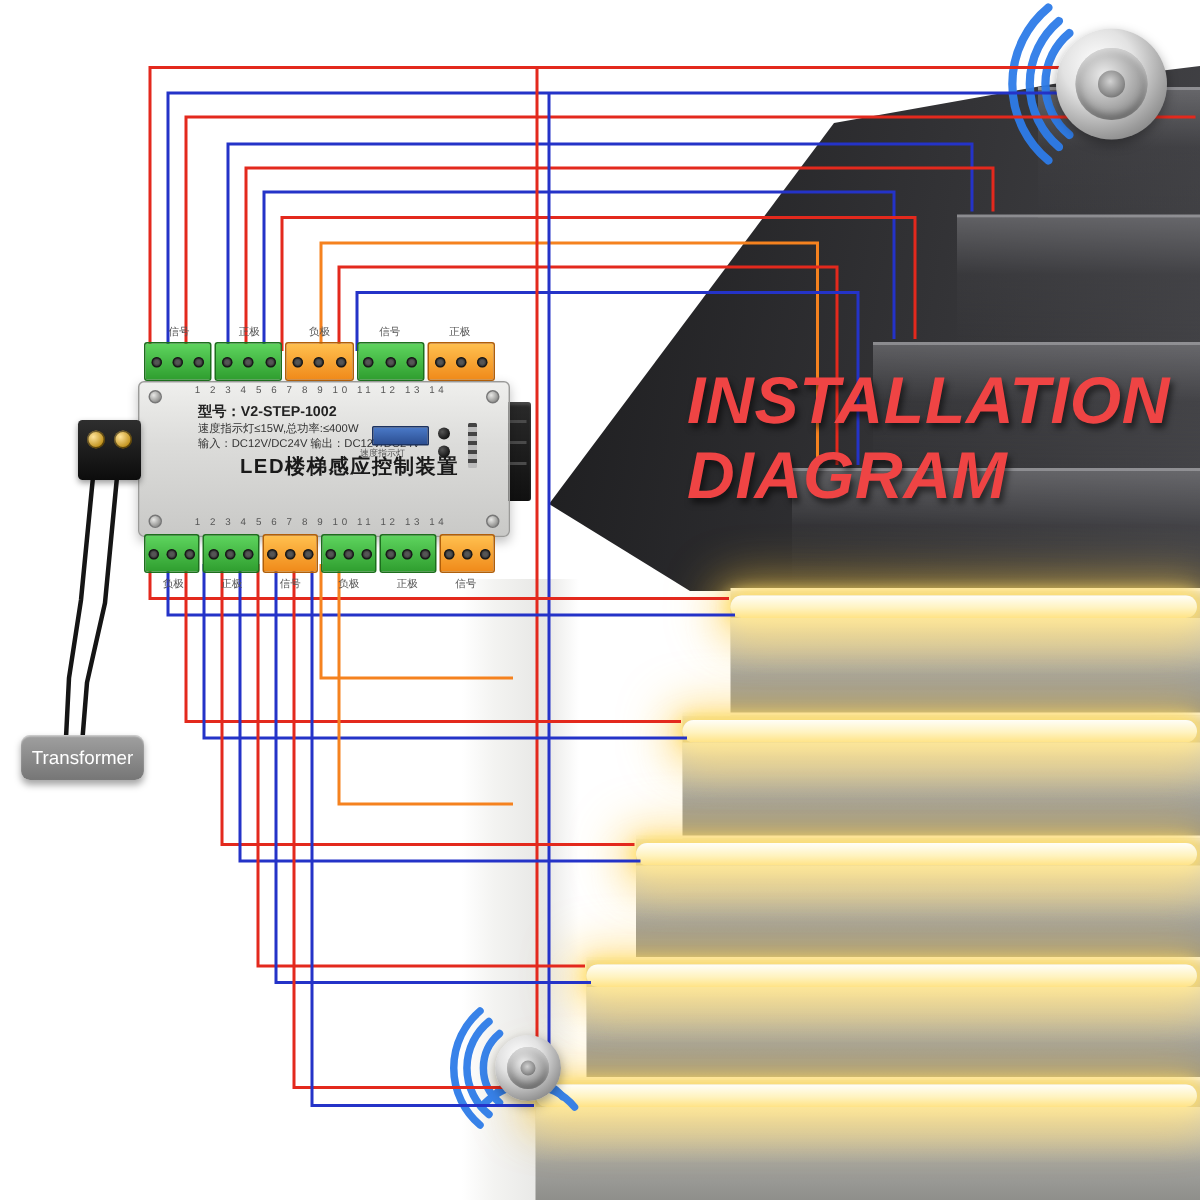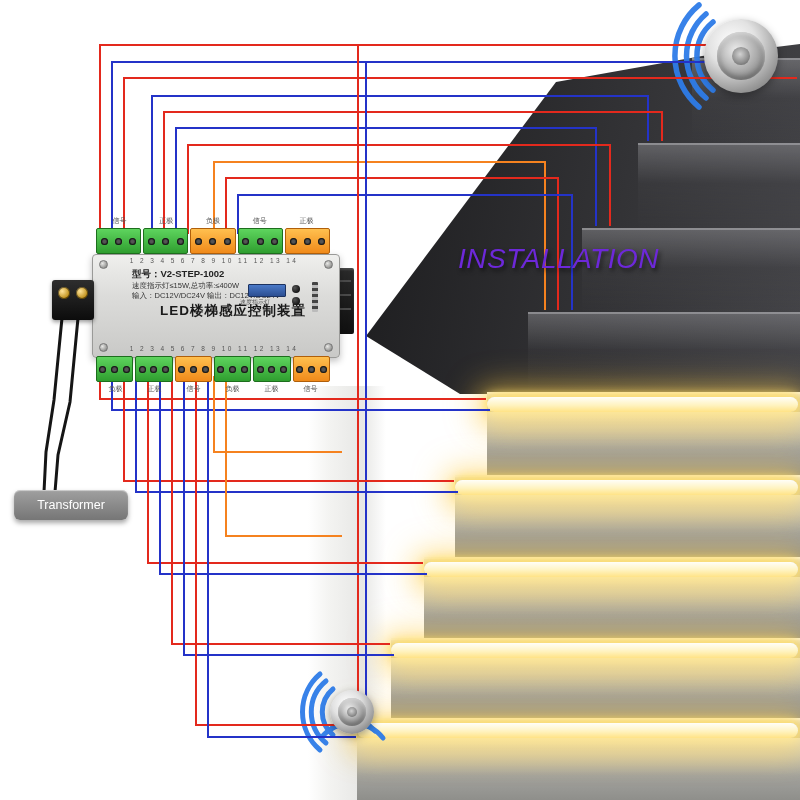--- a/index.html
+++ b/index.html
@@ -18,22 +18,22 @@
     border-top:2px solid rgba(170,170,174,.75);}
   .step.lit{background:linear-gradient(180deg,#f0f0ee 0%,#d2d2ce 6%,#b5b5b1 34%,#a2a29e 68%,#8d8d89 100%);
     border-top:2px solid #fafaf8;}
   .glow{position:absolute;top:3px;left:0;right:2px;height:15px;border-radius:8px;
     background:linear-gradient(180deg,#fffef8 0%,#fff3c0 55%,#ffe386 100%);
     box-shadow:0 0 10px 3px rgba(255,224,110,.95),0 0 30px 12px rgba(255,205,70,.5),0 12px 28px 6px rgba(255,215,95,.45);}
   .wash{position:absolute;top:18px;left:0;right:0;height:38px;
     background:linear-gradient(180deg,rgba(255,238,180,.6),rgba(255,238,180,0));}
 
   
-  .title{position:absolute;left:458px;top:243px;z-index:45;color:#6d28d9;font-weight:normal;font-style:italic;
-    font-size:28px;line-height:1.13;letter-spacing:.5px;text-shadow:2px 3px 4px rgba(0,0,0,.55);}
+  .title{position:absolute;left:458px;top:243px;z-index:45;color:#ef4444;font-weight:bold;font-style:italic;
+    font-size:44px;line-height:1.13;letter-spacing:.5px;text-shadow:2px 3px 4px rgba(0,0,0,.55);}
 
   
   #wiring{position:absolute;inset:0;z-index:40;pointer-events:none;}
 
   
   .controller{position:absolute;left:92px;top:254px;width:246px;height:102px;z-index:60;
     background:linear-gradient(180deg,#efefed 0%,#dcdcda 40%,#c9c9c7 100%);
     border:1px solid #9a9a98;border-radius:4px;box-shadow:0 3px 7px rgba(0,0,0,.25);}
   .trow{position:absolute;left:96px;width:234px;height:26px;display:flex;gap:2px;z-index:61;}
   #top-trow{top:228px;} #bot-trow{top:356px;}
@@ -67,21 +67,21 @@
     background:linear-gradient(180deg,#2a2a2a,#101010);border-radius:2px;
     box-shadow:inset 0 2px 2px rgba(255,255,255,.15);}
   .right-connector i{display:block;height:2px;background:#4a4a4a;margin:12px 3px 0 3px;}
 
   
   .power-terminal{position:absolute;left:52px;top:280px;width:42px;height:40px;z-index:61;
     background:linear-gradient(180deg,#2e2e2e,#0c0c0c);border-radius:3px;box-shadow:0 2px 4px rgba(0,0,0,.4);}
   .pscrew{position:absolute;top:7px;width:12px;height:12px;border-radius:50%;
     background:radial-gradient(circle at 35% 35%,#ffe49a,#b8860b 75%);box-shadow:inset 0 0 0 1px rgba(0,0,0,.5);}
   #pscrew1{left:6px;} #pscrew2{left:24px;}
-  .transformer{position:absolute;left:14px;top:490px;width:114px;height:30px;z-index:60;
+  .transformer{position:absolute;left:14px;top:490px;width:82px;height:30px;z-index:60;
     display:flex;align-items:center;justify-content:center;border-radius:6px;color:#fff;font-size:12.5px;
     background:linear-gradient(180deg,#a0a0a0,#767676);box-shadow:0 3px 5px rgba(0,0,0,.35),inset 0 1px 1px rgba(255,255,255,.5);}
 
   
   .sensor{position:absolute;border-radius:50%;z-index:60;
     background:radial-gradient(circle at 38% 32%,#ffffff,#e2e2e2 35%,#9c9c9c 70%,#646464 100%);
     box-shadow:0 3px 8px rgba(0,0,0,.35);}
   .sensor .inner{position:absolute;inset:18%;border-radius:50%;
     background:radial-gradient(circle at 40% 38%,#ececec,#b2b2b2 45%,#6e6e6e 100%);
     box-shadow:inset 0 2px 4px rgba(255,255,255,.6),inset 0 -3px 6px rgba(0,0,0,.35);}
@@ -119,20 +119,21 @@
         <div class="wash"></div>
       </div>
       <div class="step lit" style="top: 718px; left: 357px; height: 82px; width: 443px;">
         <div class="glow"></div>
         <div class="wash"></div>
       </div>
     </div>
 
   <div class="title">
     <div>INSTALLATION</div>
+    <div>DIAGRAM</div>
   </div>
 
   <svg id="wiring" width="800" height="800">
     <g fill="none" style="stroke:var(--sensor_blue)" stroke-width="5.5" stroke-linecap="round" opacity="0.95">
       <path d="M 713 22 A 44 44 0 0 0 713 90"></path>
       <path d="M 706 14 A 55 55 0 0 0 706 98"></path>
       <path d="M 699 5 A 66 66 0 0 0 699 107"></path>
     </g>
     <g fill="none" style="stroke:var(--sensor_blue)" stroke-width="5" stroke-linecap="round" opacity="0.95">
       <path d="M 333 689 A 30 30 0 0 0 333 735"></path>

